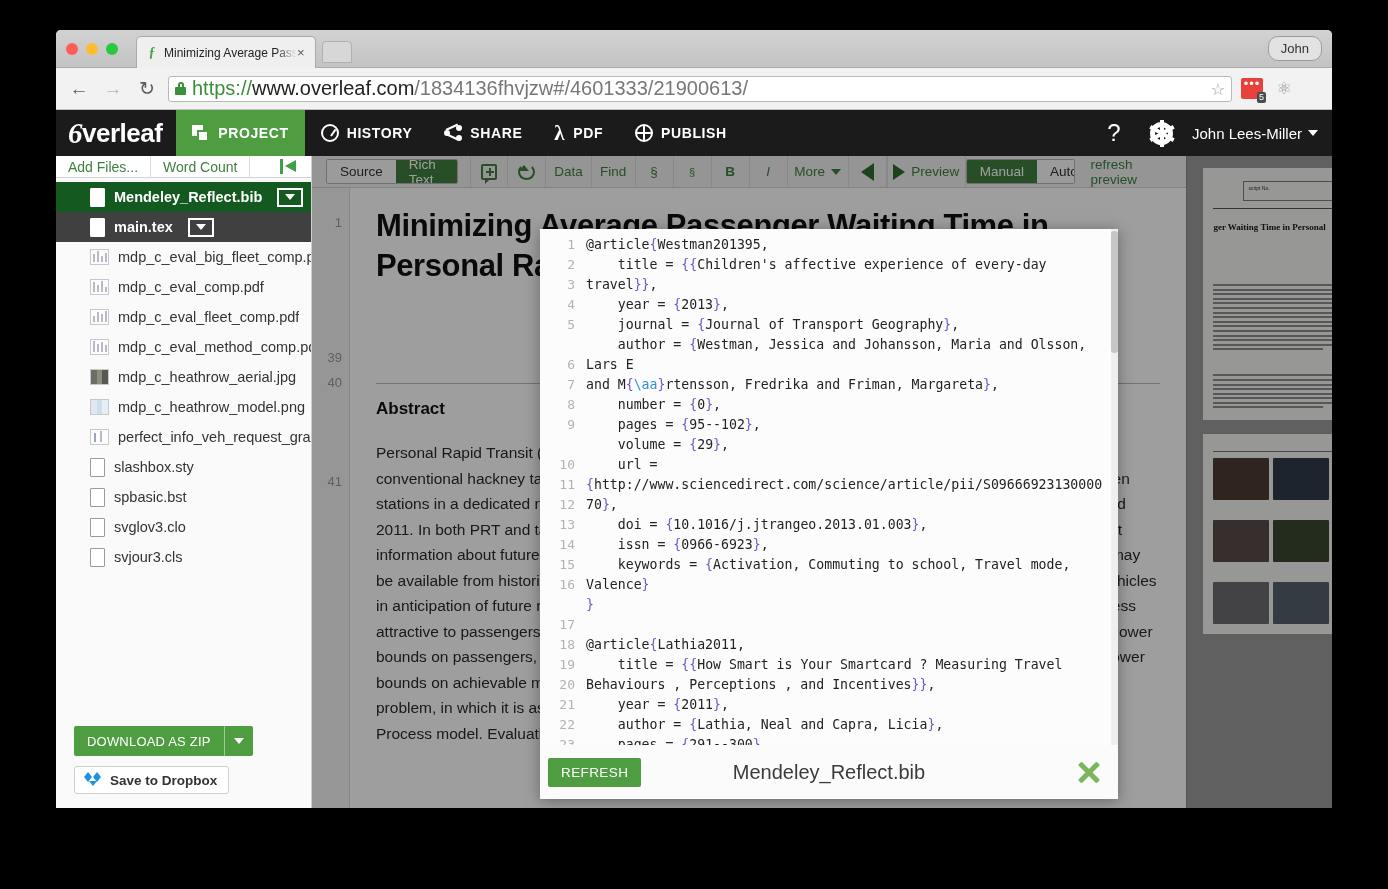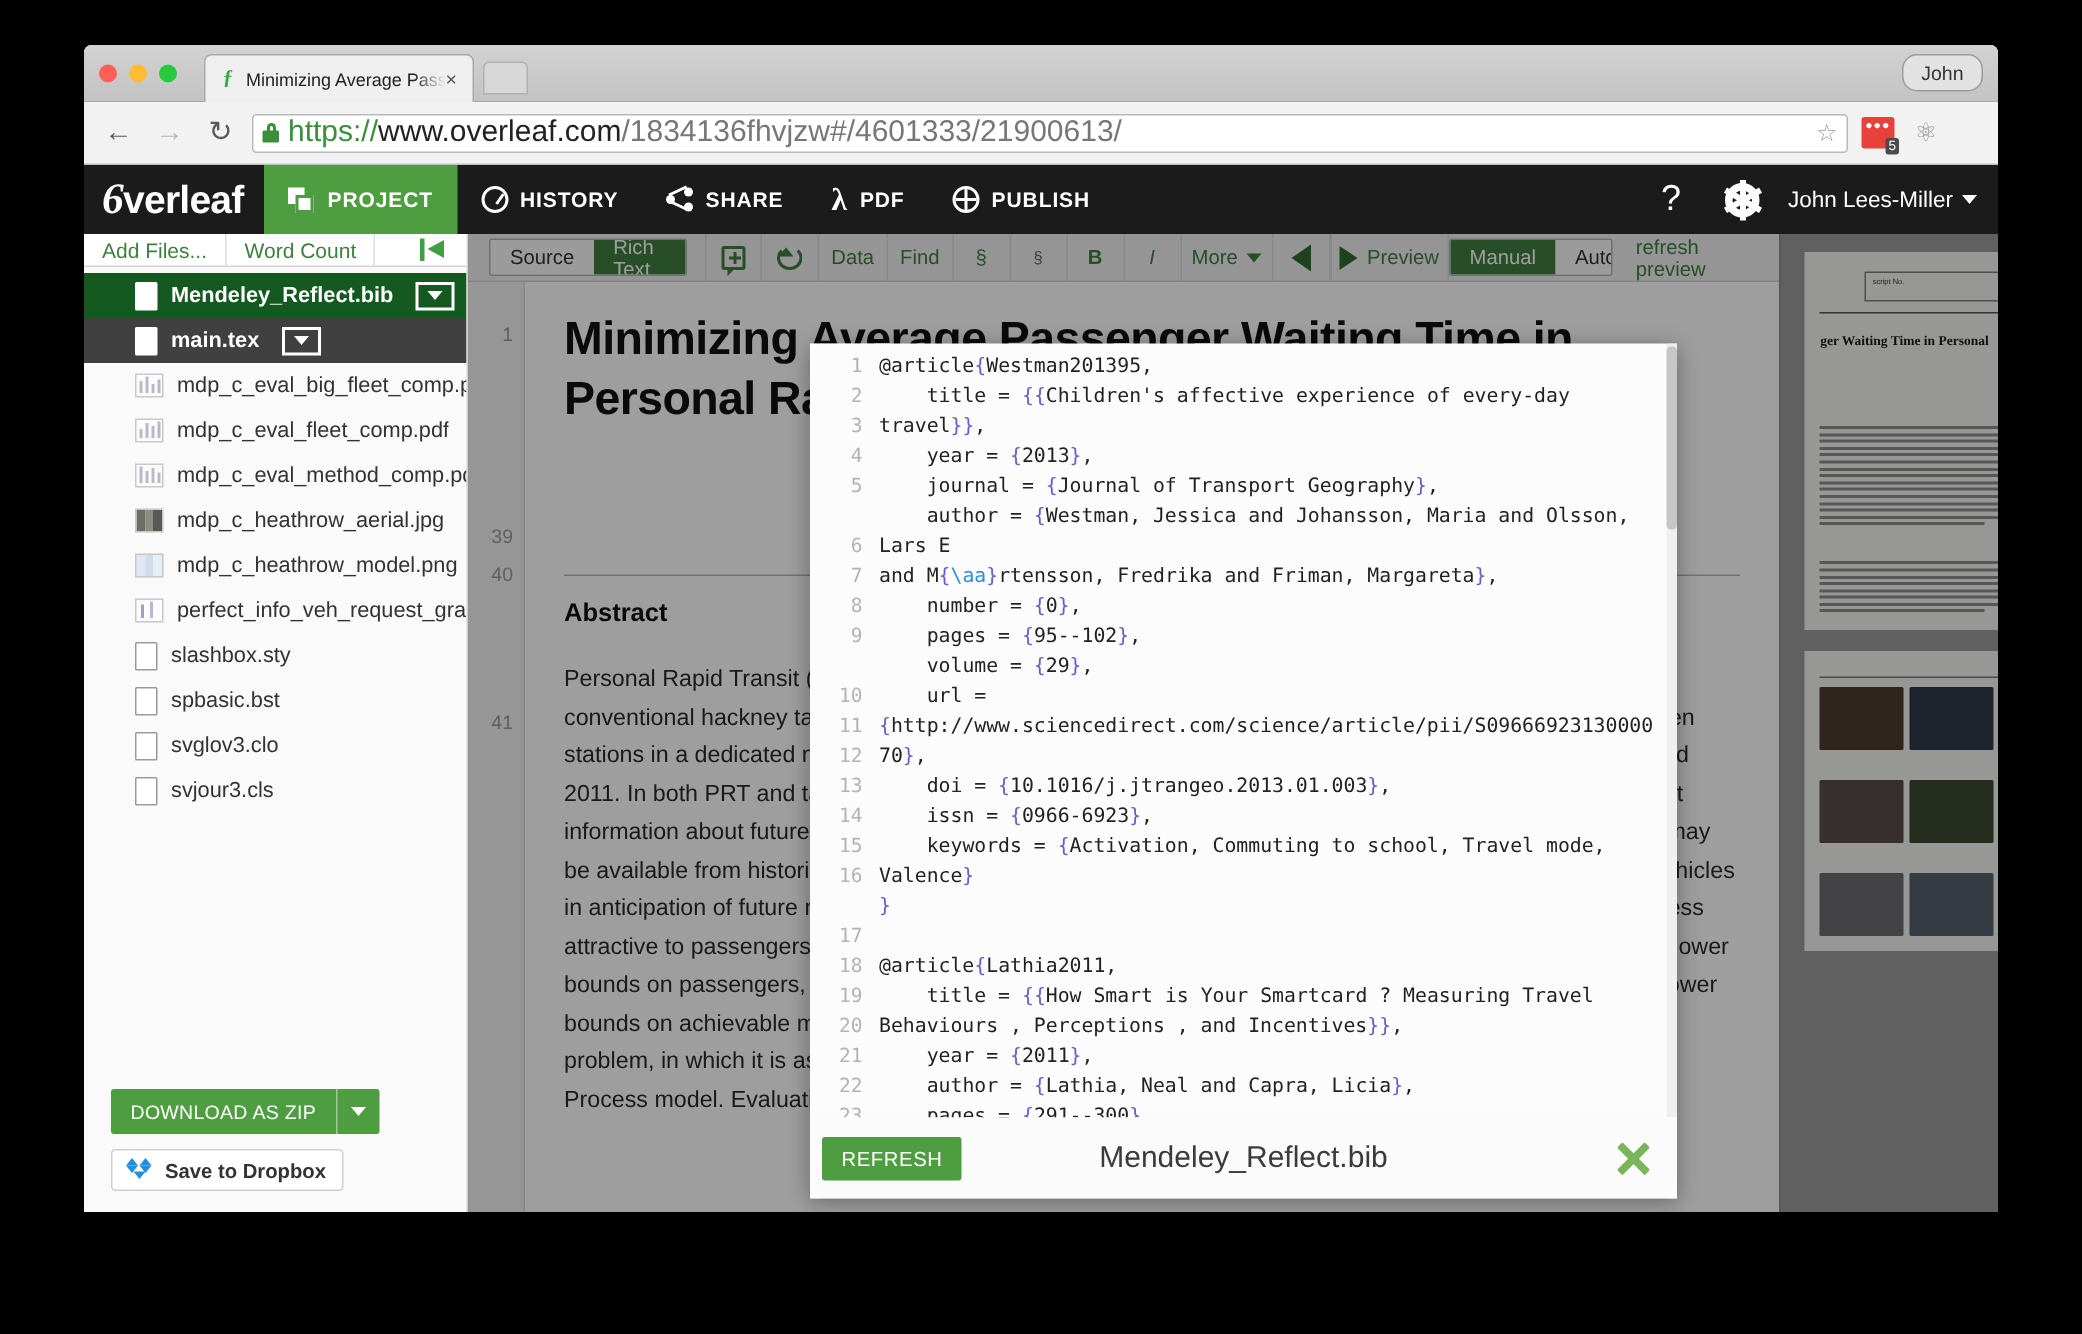--- a/index.html
+++ b/index.html
@@ -482,20 +482,29 @@
           </div>
 
           <div class="ft-row file">
             <span class="ic-chart">
                 <i style="left:2px;height:8px"></i>
                 <i style="left:6px;height:11px"></i>
                 <i style="left:10px;height:6px"></i>
                 <i style="left:14px;height:9px"></i>
               </span>
             <span class="ft-name">mdp_c_eval_big_fleet_comp.pdf</span>
+          </div>
+          <div class="ft-row file">
+            <span class="ic-chart">
+                <i style="left:2px;height:10px"></i>
+                <i style="left:6px;height:7px"></i>
+                <i style="left:10px;height:11px"></i>
+                <i style="left:14px;height:5px"></i>
+              </span>
+            <span class="ft-name">mdp_c_eval_comp.pdf</span>
           </div>
           <div class="ft-row file">
             <span class="ic-chart">
                 <i style="left:2px;height:6px"></i>
                 <i style="left:6px;height:10px"></i>
                 <i style="left:10px;height:8px"></i>
                 <i style="left:14px;height:11px"></i>
               </span>
             <span class="ft-name">mdp_c_eval_fleet_comp.pdf</span>
           </div>

